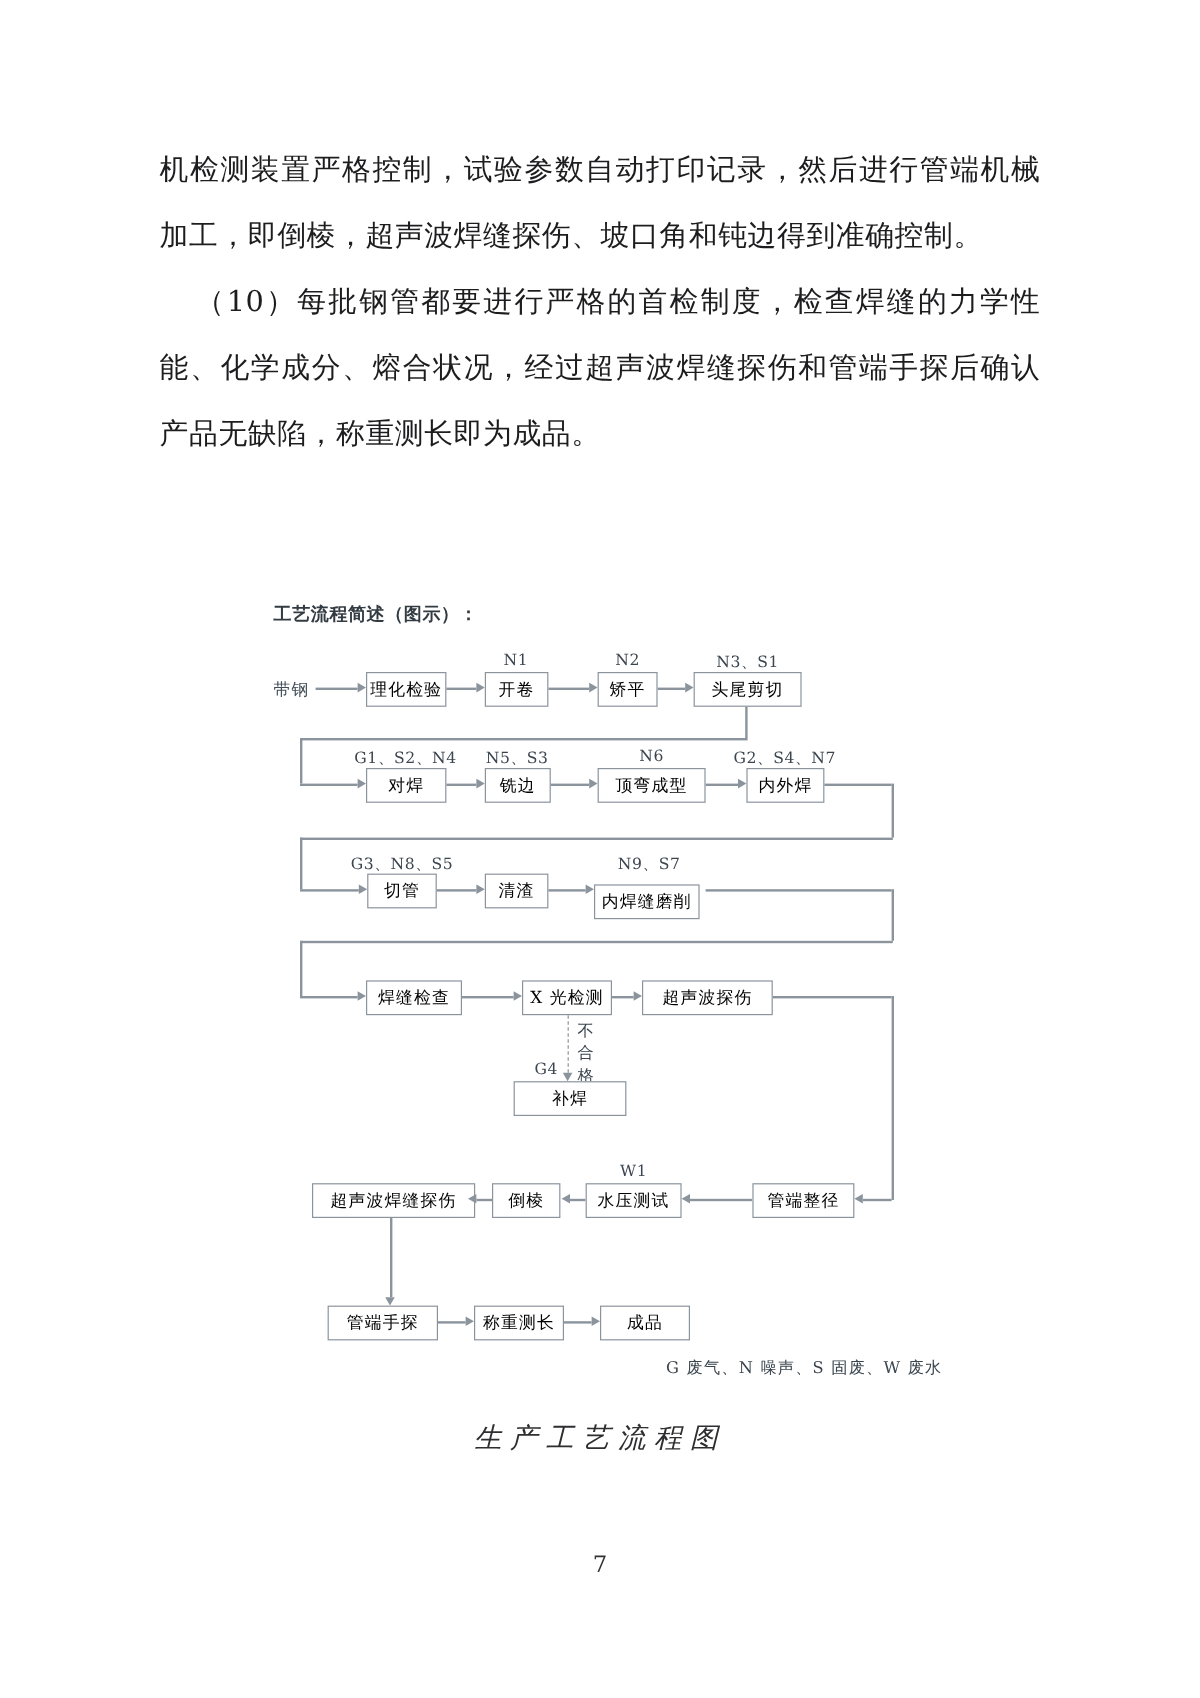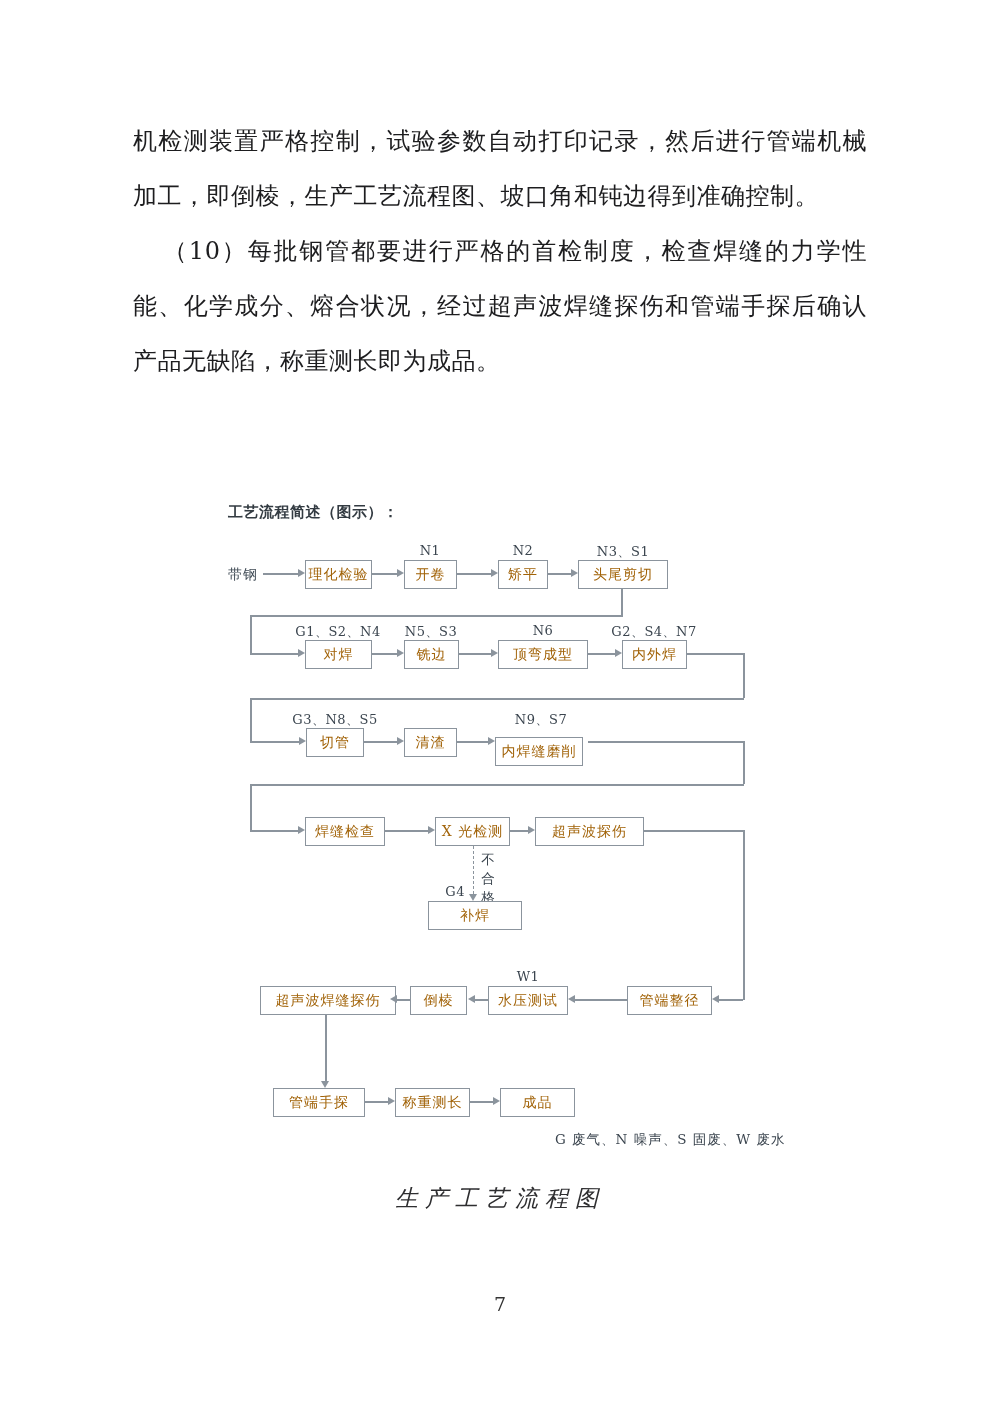--- a/index.html
+++ b/index.html
@@ -16,21 +16,21 @@
   .bodytext p.ind-small{text-indent:30px;}
   .bodytext p.ind-2em{text-indent:48px;}
   
   .chart{position:absolute;left:225px;top:503px;width:555px;height:660px;
          color:#414c56;font-size:14px;}
   .chart-title{position:absolute;left:3px;top:0;font-weight:bold;font-size:15px;color:#333b42;letter-spacing:.5px;}
   .box{
     position:absolute;height:29px;box-sizing:border-box;
     border:1.5px solid #8b949d;background:#fff;
     display:flex;align-items:center;justify-content:center;
-    font-size:14px;letter-spacing:1px;color:#a16207;white-space:nowrap;
+    font-size:14px;letter-spacing:1px;color:#000000;white-space:nowrap;
   }
   .env{
     position:absolute;height:16px;font-size:13px;text-align:center;
     color:#3b454f;letter-spacing:.5px;white-space:nowrap;
   }
   .freetext{position:absolute;font-size:14px;color:#414c56;letter-spacing:1px;white-space:nowrap;}
   .hl{position:absolute;height:1.5px;background:#8b949d;}
   .vl{position:absolute;width:1.5px;background:#8b949d;}
   .vdash{position:absolute;width:0;border-left:1.5px dashed #8b949d;}
   .ar{position:absolute;width:0;height:0;}
@@ -48,21 +48,21 @@
     position:absolute;left:140px;top:1183px;width:720px;text-align:center;
     font-style:italic;font-size:23px;letter-spacing:7px;color:#2e2e30;
   }
   .pageno{position:absolute;left:0;top:1293px;width:1000px;text-align:center;
           font-size:19px;color:#333;}
 </style>
 </head>
 <body>
 
 <div class="bodytext">
-  <p>机检测装置严格控制，试验参数自动打印记录，然后进行管端机械加工，即倒棱，生产工艺流程图、坡口角和钝边得到准确控制。</p>
+  <p>机检测装置严格控制，试验参数自动打印记录，然后进行管端机械加工，即倒棱，超声波焊缝探伤、坡口角和钝边得到准确控制。</p>
   <p class="ind-small">（10）每批钢管都要进行严格的首检制度，检查焊缝的力学性能、化学成分、熔合状况，经过超声波焊缝探伤和管端手探后确认产品无缺陷，称重测长即为成品。</p>
 </div>
 
 <div class="chart">
   <div class="chart-title">工艺流程简述（图示）：</div>
 
   <div class="freetext" style="left:3px;top:63px;">带钢</div>
   <div class="hl" style="left:38px;top:70px;width:35px;"></div>
   <div class="ar r" style="left:73px;top:66px;"></div>
 

